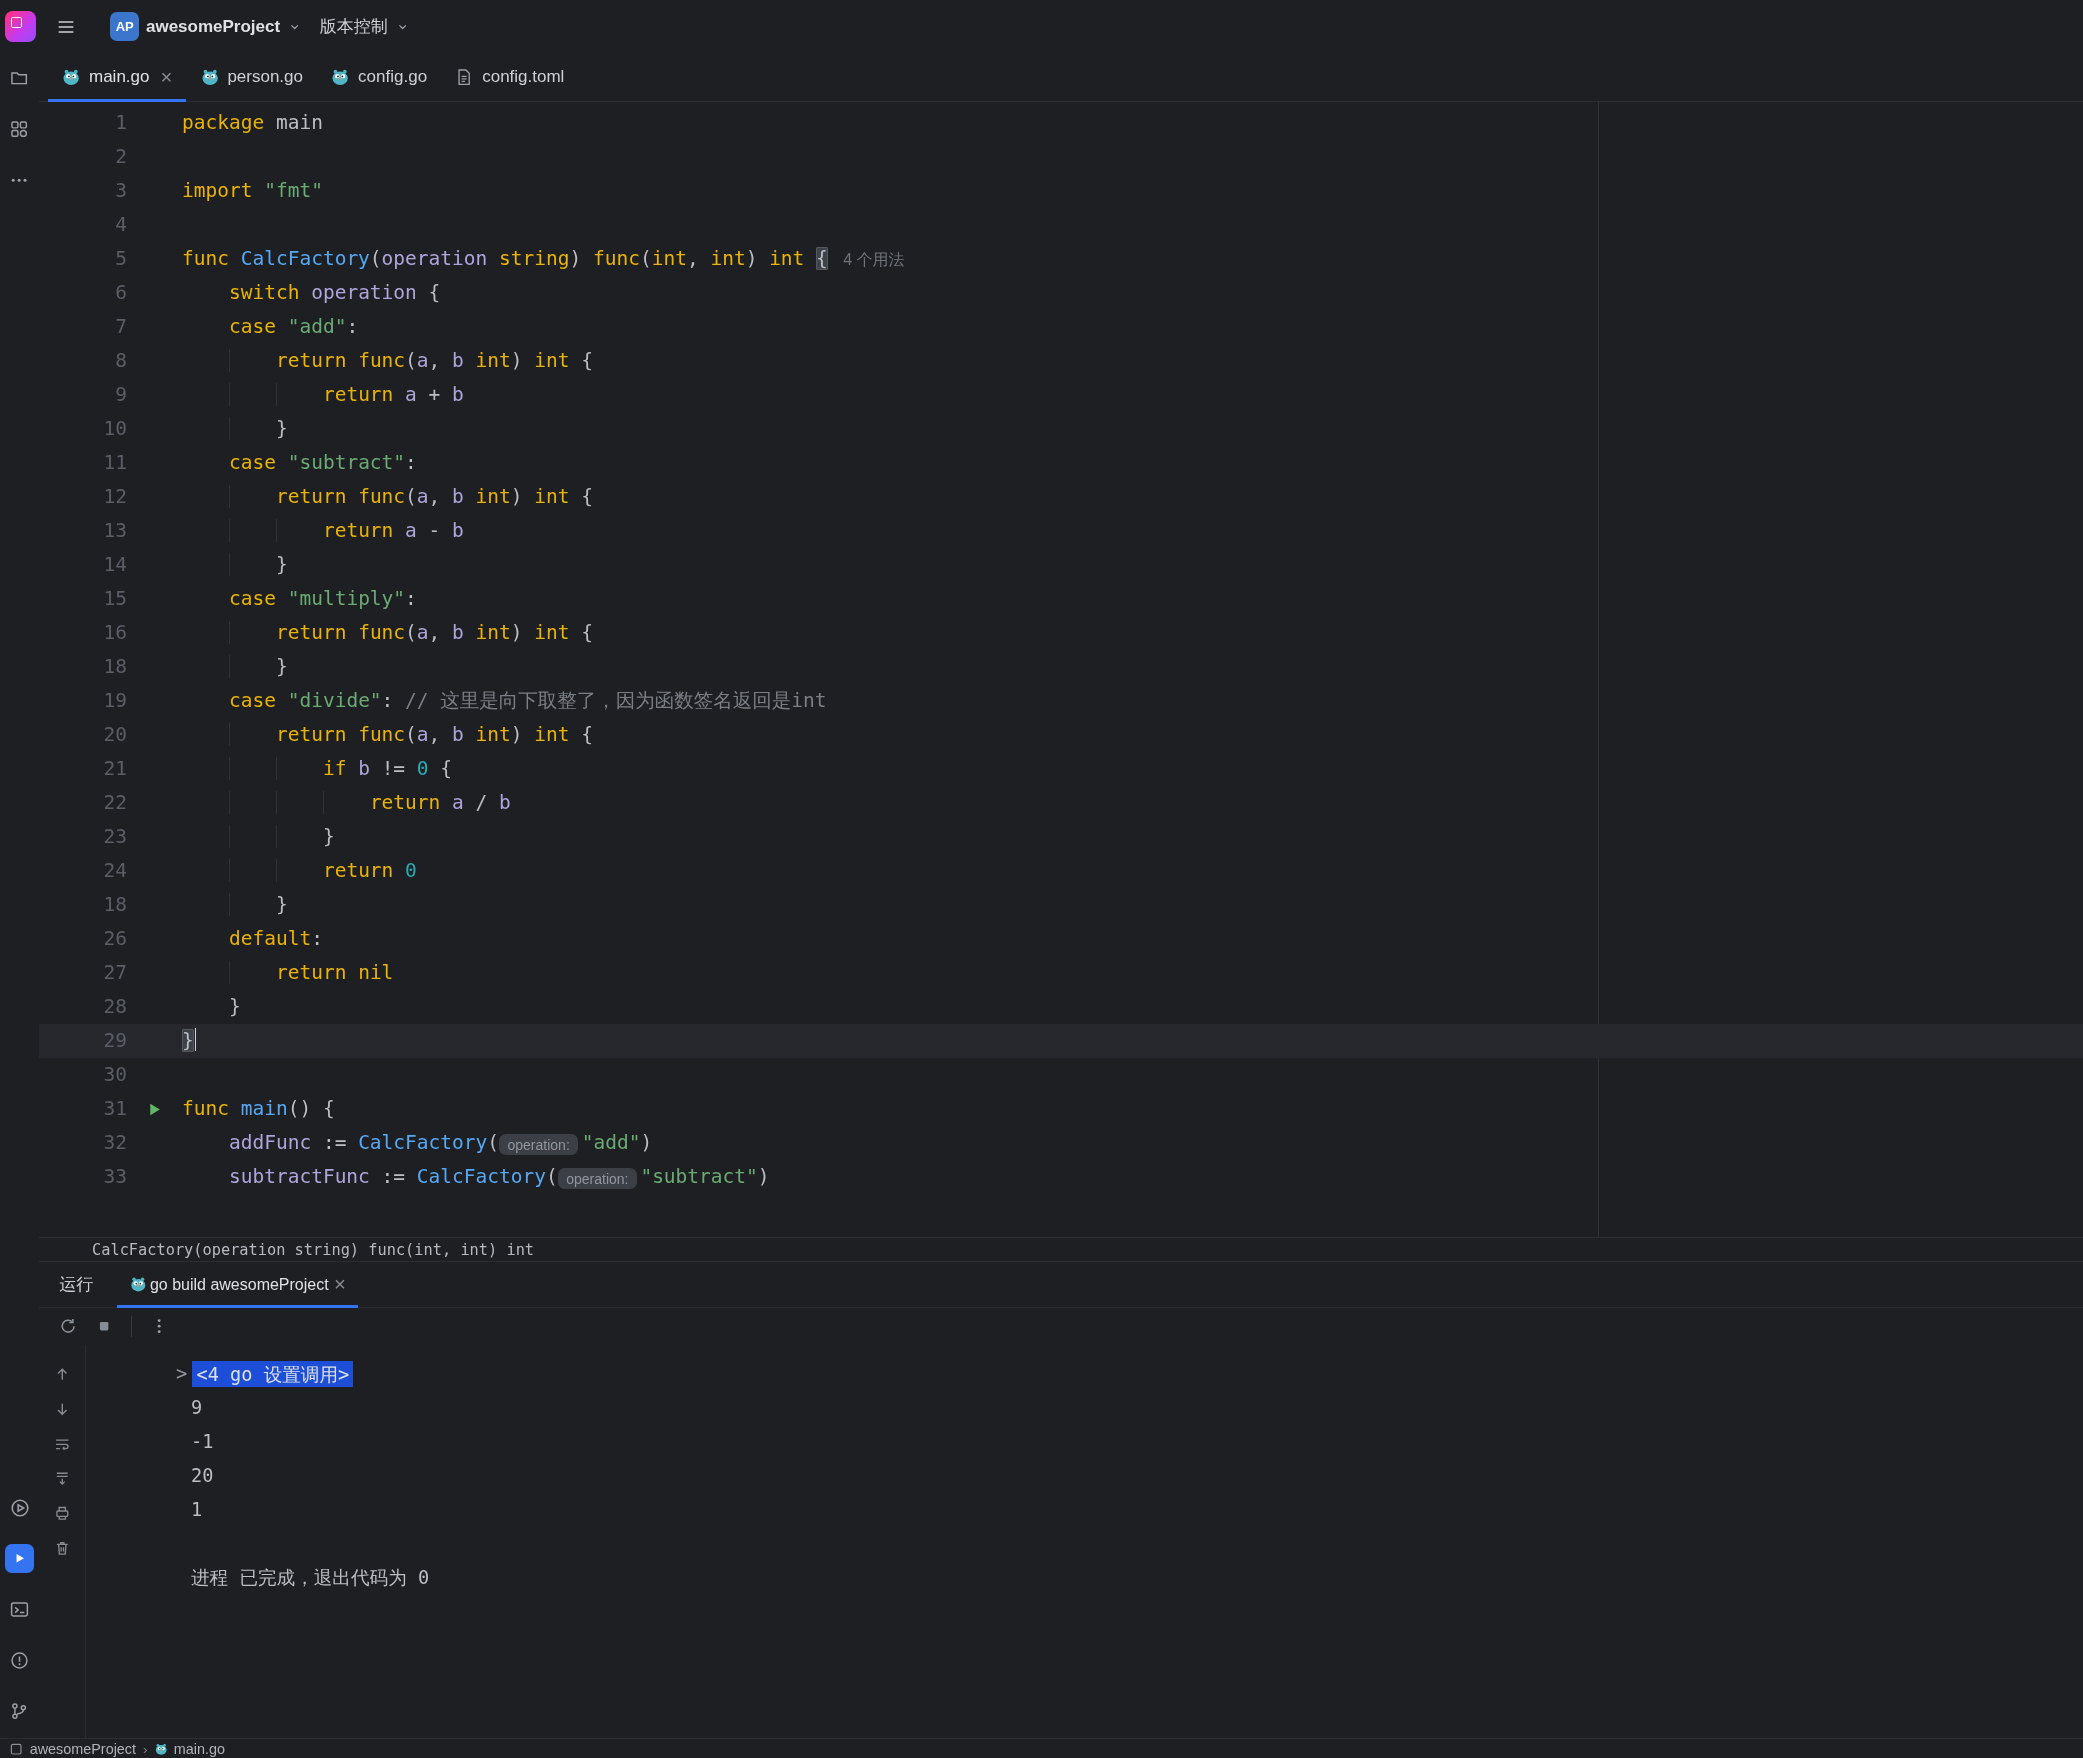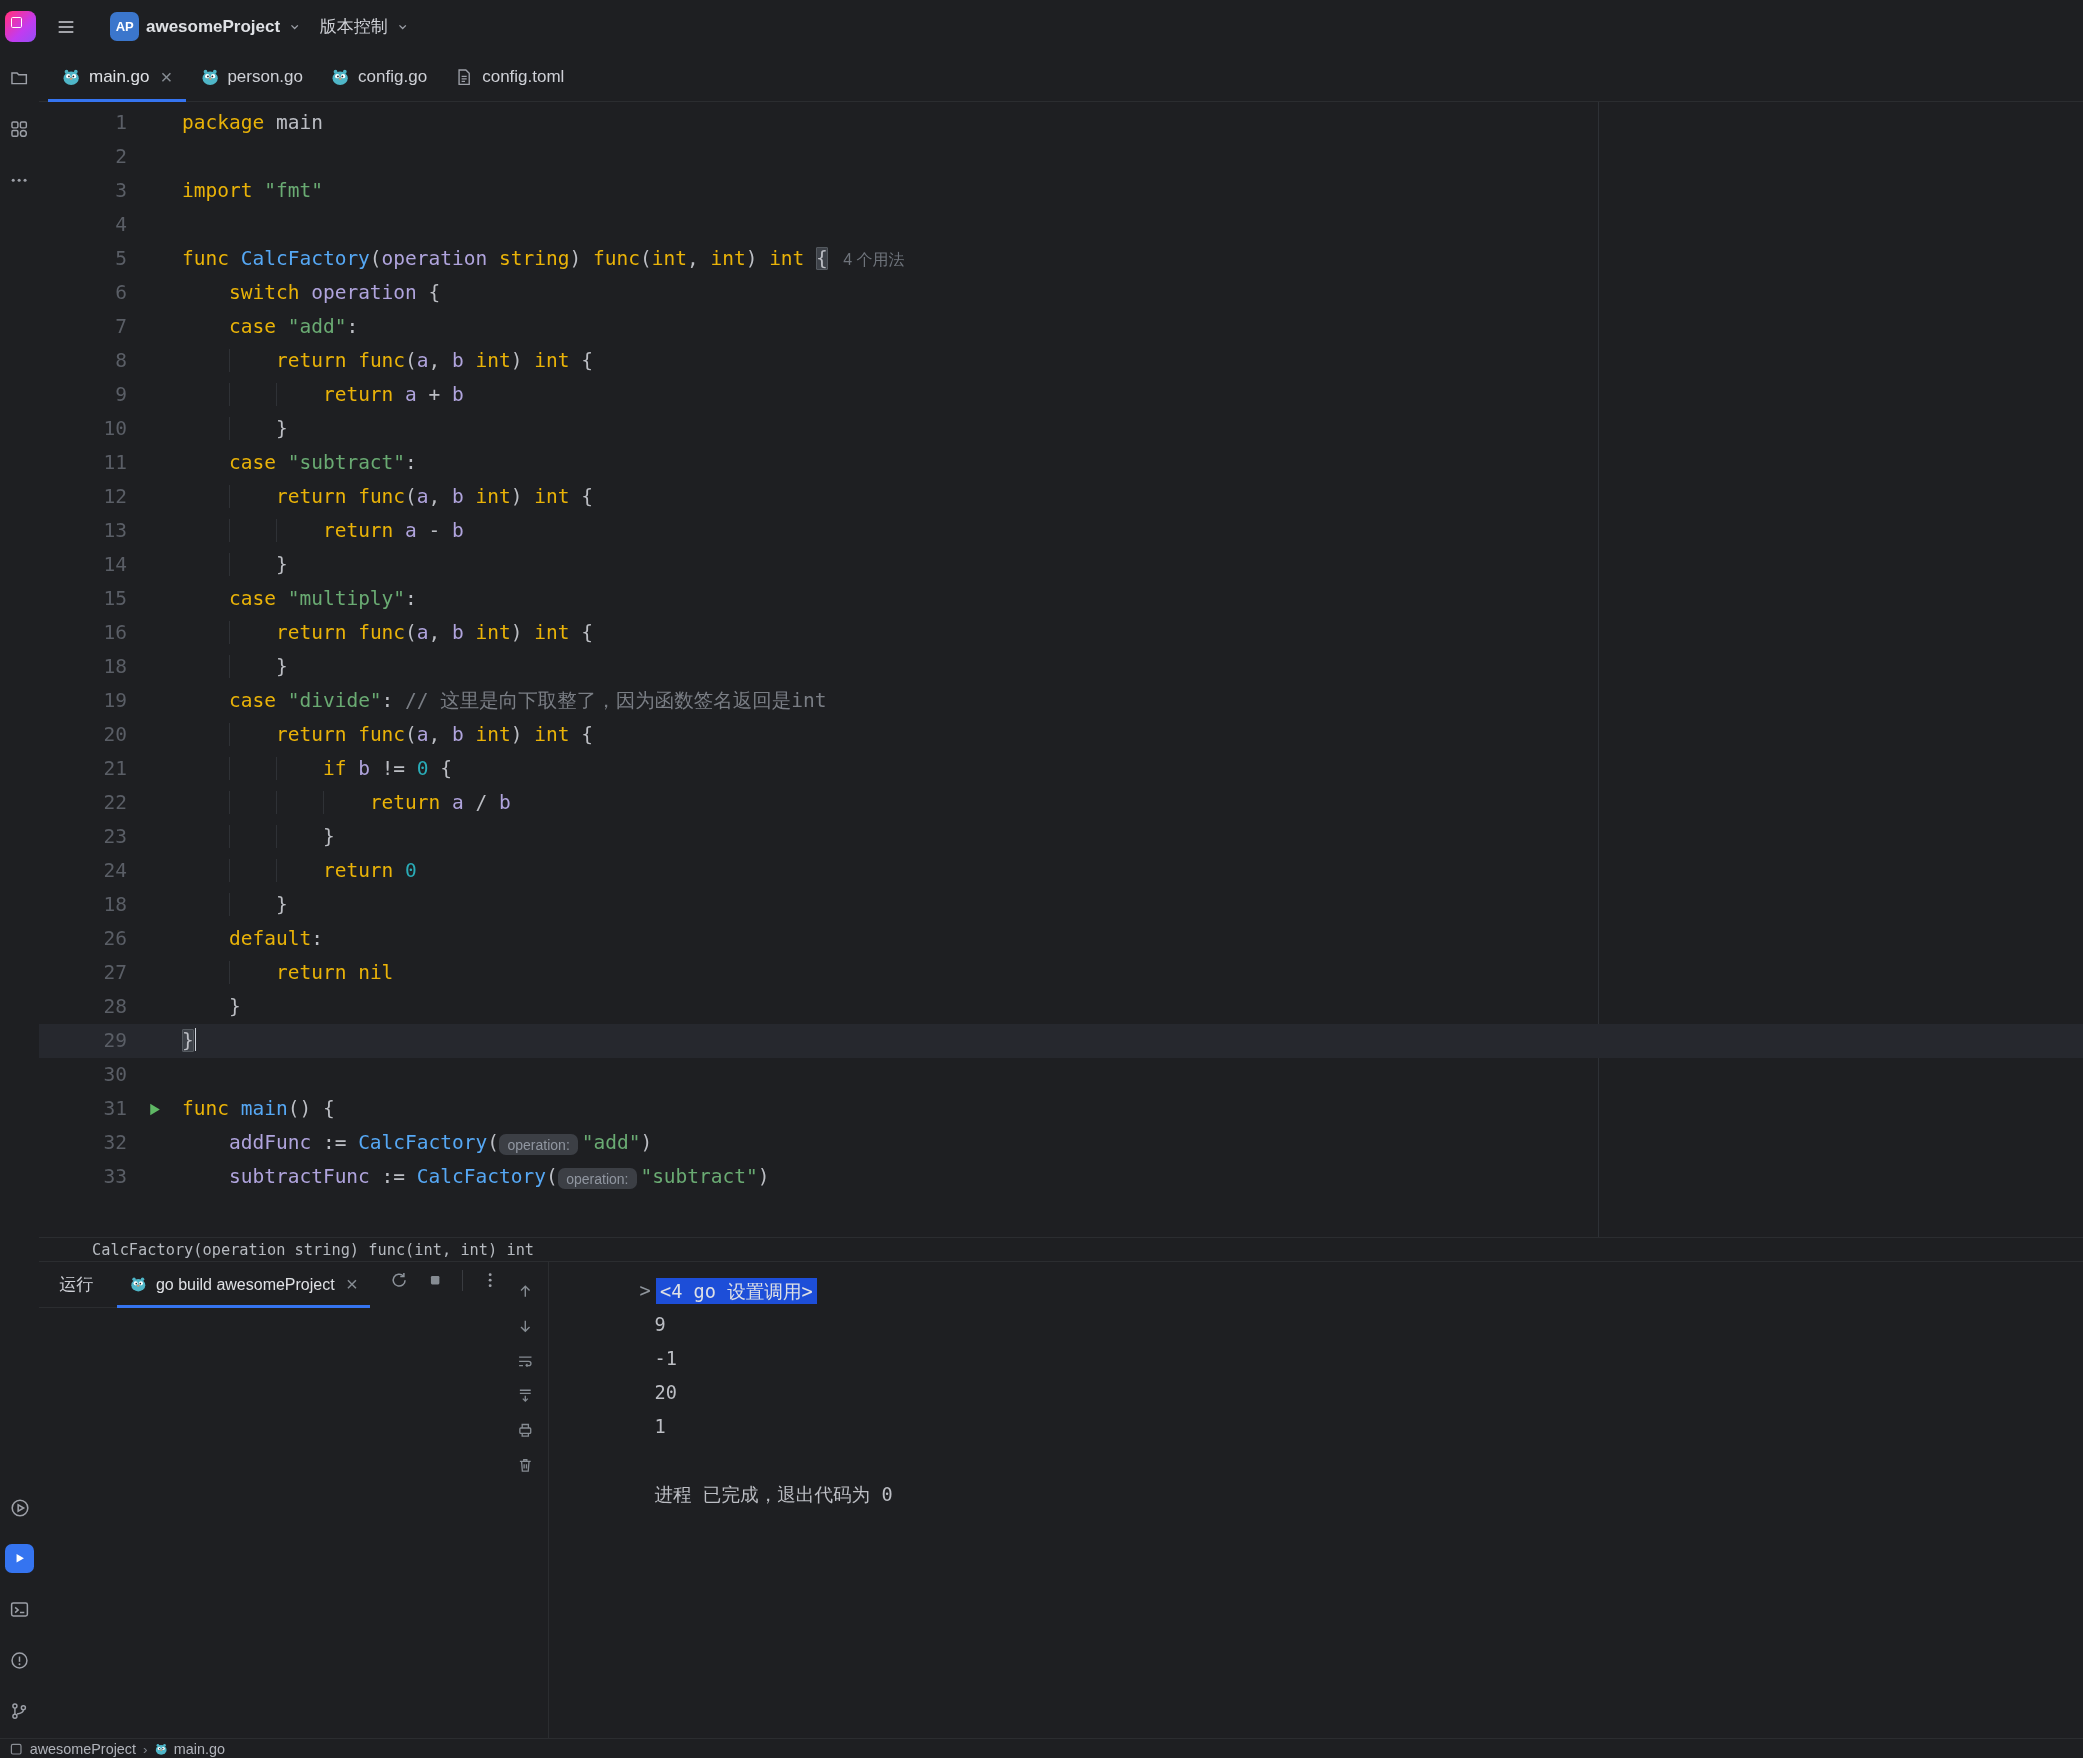--- a/index.html
+++ b/index.html
@@ -61,24 +61,24 @@
   .tk-h { font-family:"Liberation Sans","DejaVu Sans",sans-serif; font-size:14px; color:#9096a0;
     background:#3c3f45; border-radius:6.8px; padding:2.5px 8.5px; margin-right:3.4px; }
   .caret { display:inline-block; width:1.7px; height:23px; background:#ced3db; vertical-align:-4.2px; margin-left:0.8px; }
 
   
   .context-bar { height:25.4px; line-height:24.6px; border-top:0.8px solid #2b2d30; border-bottom:0.8px solid #2b2d30;
     font-family:"DejaVu Sans Mono","Liberation Mono",monospace; font-size:15.3px; color:#b6bac0; padding-left:53px;
     background:#1e1f22; overflow:hidden; }
 
   
-  .run-panel { height:476px; display:flex; flex-direction:row; background:#1e1f22; }
+  .run-panel { height:476px; display:flex; flex-direction:column; background:#1e1f22; }
   .run-tabs { height:46px; display:flex; align-items:stretch; padding-left:20.3px; border-bottom:0.8px solid #2b2d30; }
   .rp-title { font-size:17px; color:#ced0d6; align-self:center; margin-right:24px; }
-  .run-tab { display:flex; align-items:center; gap:8px; padding:0 12px; position:relative; font-size:16px; color:#dfe1e5; cursor:pointer; }
+  .run-tab { display:flex; align-items:center; gap:2px; padding:0 12px; position:relative; font-size:16px; color:#dfe1e5; cursor:pointer; }
   .run-tab::after { content:""; position:absolute; left:0; right:0; bottom:-0.8px; height:2.5px; background:#3574f0; }
   .run-toolbar { height:37px; display:flex; align-items:center; gap:12px; padding-left:17px; }
   .tbtn { width:24px; height:24px; display:flex; align-items:center; justify-content:center; border-radius:5.1px; }
   .vdiv { width:0.8px; height:20.3px; background:#393b40; margin:0 3.4px; }
   .run-body { flex:1; display:flex; min-height:0; }
   .con-gutter { width:47px; border-right:0.8px solid #2b2d30; display:flex; flex-direction:column; align-items:center;
     padding-top:18.6px; gap:12.7px; }
   .gbtn { width:22px; height:22px; display:flex; align-items:center; justify-content:center; border-radius:4.2px; }
   .console { flex:1; padding-top:12px; font-family:"DejaVu Sans Mono","Liberation Mono",monospace;
     font-size:18.6px; color:#bcbec4; overflow:hidden; }

